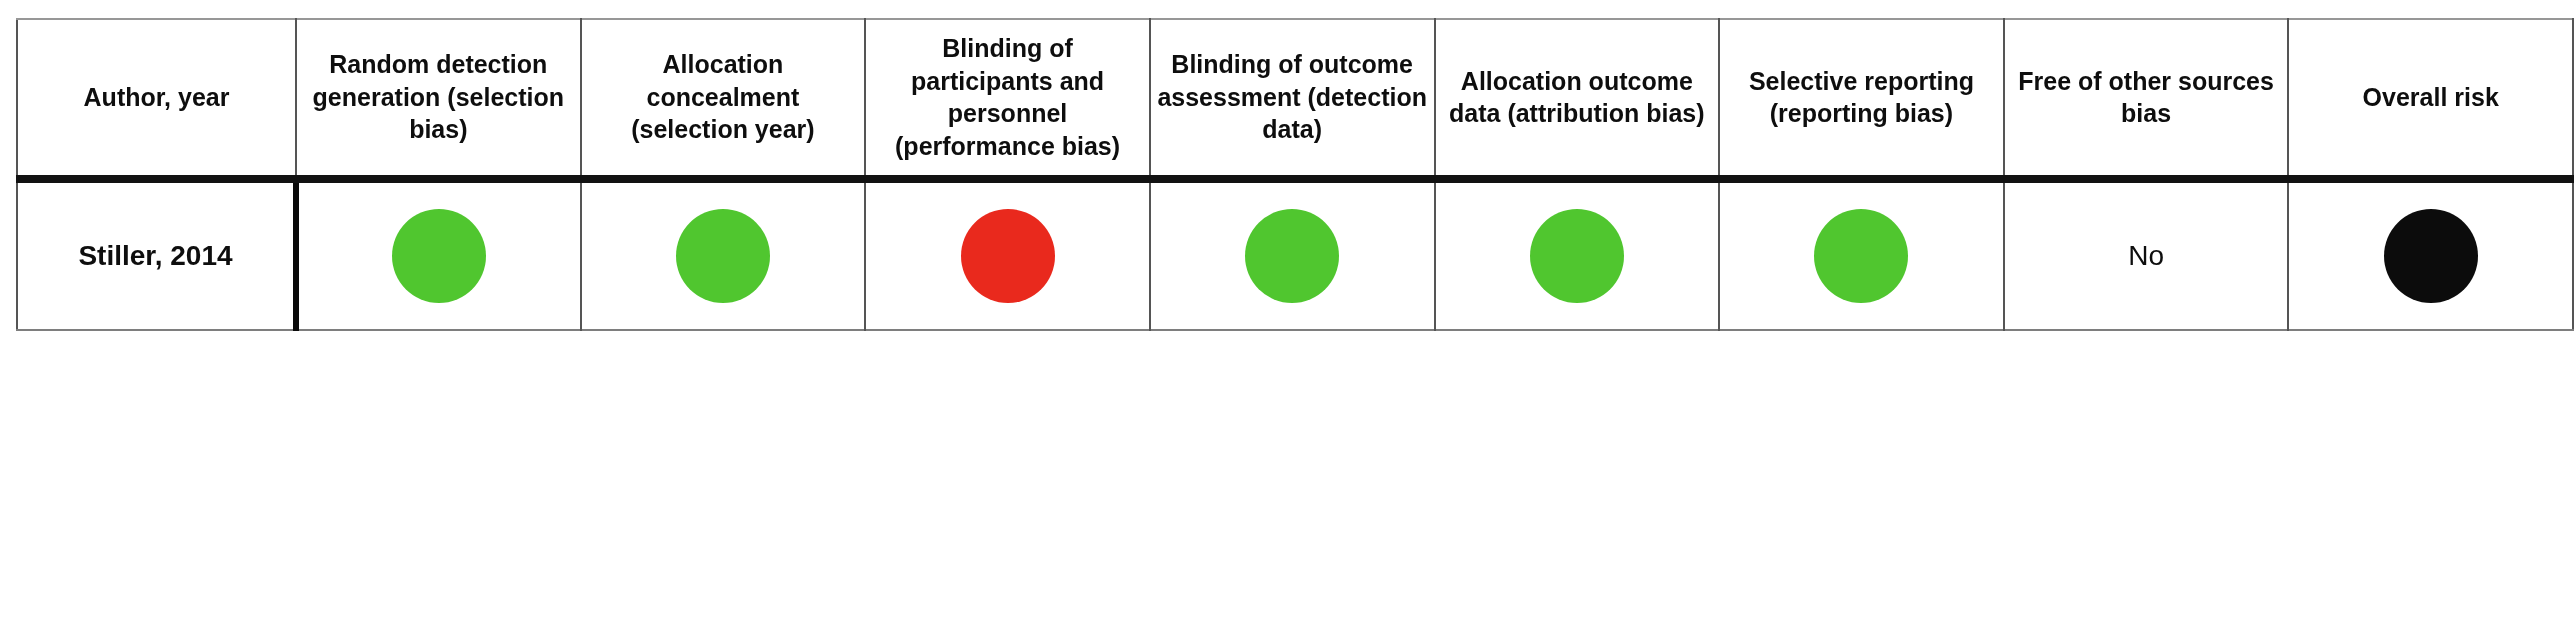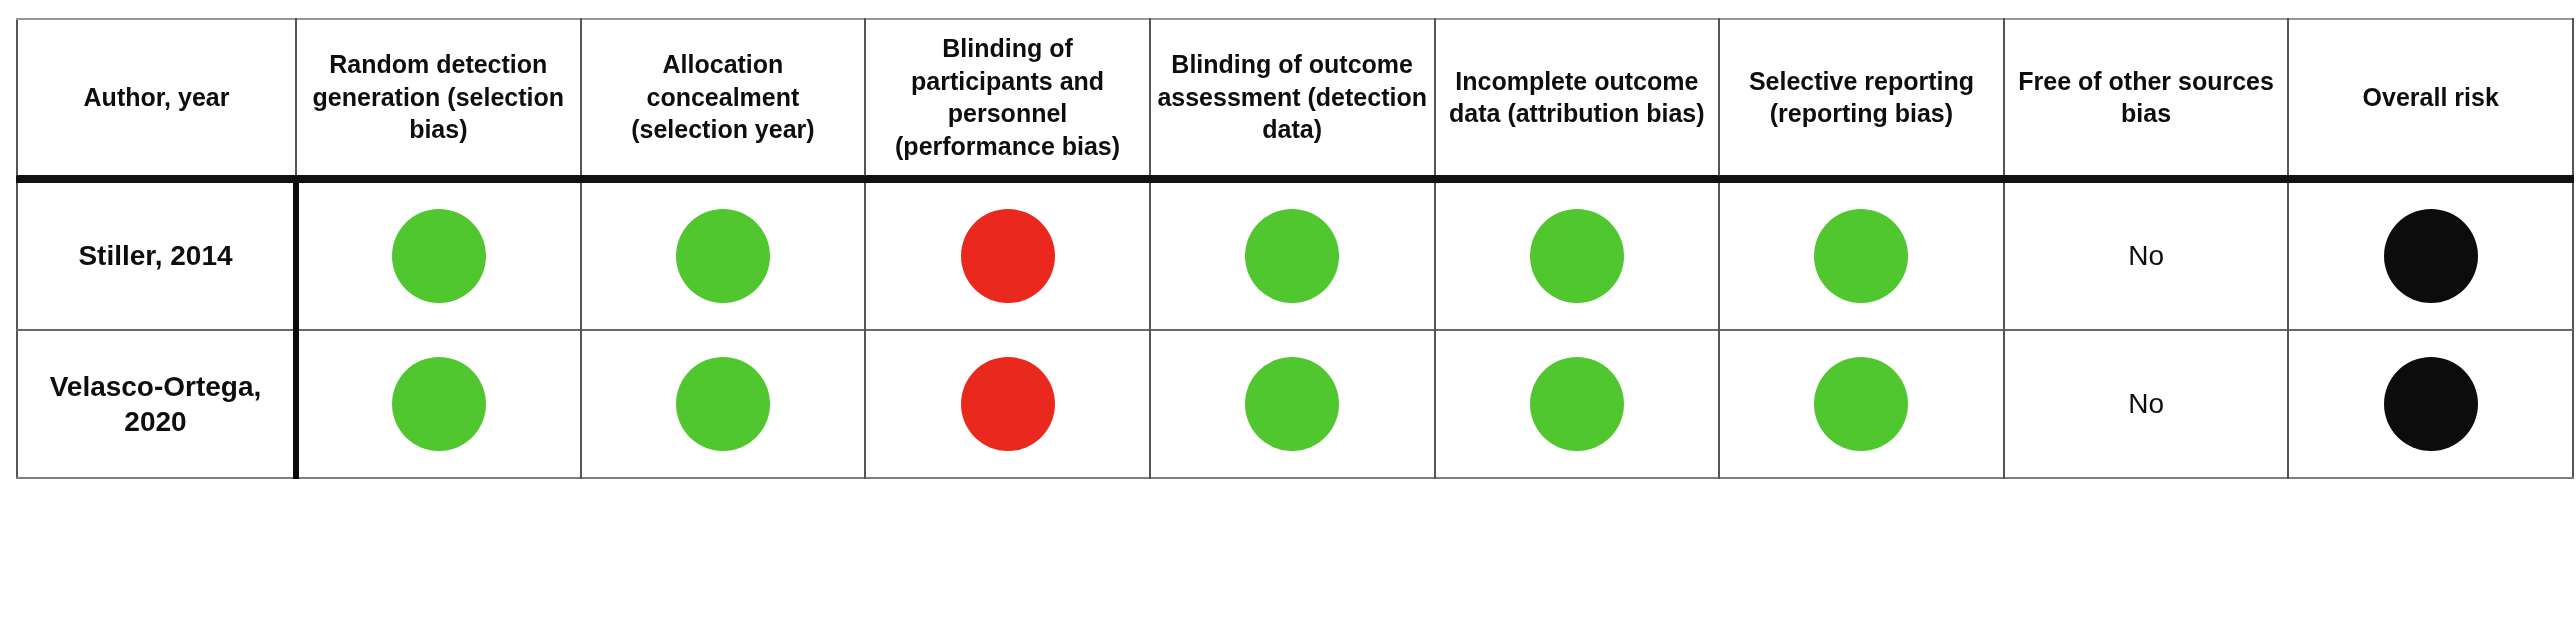--- a/index.html
+++ b/index.html
@@ -91,46 +91,35 @@
           <col>
           <col>
       </colgroup>
       <thead>
         <tr>
           <th>Author, year</th>
           <th>Random detection generation (selection bias)</th>
           <th>Allocation concealment (selection year)</th>
           <th>Blinding of participants and personnel (performance bias)</th>
           <th>Blinding of outcome assessment (detection data)</th>
-          <th>Incomplete outcome data (attribution bias)</th>
+          <th>Allocation outcome data (attribution bias)</th>
           <th>Selective reporting (reporting bias)</th>
           <th>Free of other sources bias</th>
           <th>Overall risk</th>
         </tr>
       </thead>
       <tbody>
         <tr>
           <td class="author-cell">Stiller, 2014</td>
           <td><span class="dot" data-risk="green"></span></td>
           <td><span class="dot" data-risk="green"></span></td>
           <td><span class="dot" data-risk="red"></span></td>
           <td><span class="dot" data-risk="green"></span></td>
           <td><span class="dot" data-risk="green"></span></td>
           <td><span class="dot" data-risk="green"></span></td>
           <td class="no-cell">No</td>
           <td><span class="dot" data-risk="black"></span></td>
         </tr>
-        <tr>
-          <td class="author-cell">Velasco-Ortega, 2020</td>
-          <td><span class="dot" data-risk="green"></span></td>
-          <td><span class="dot" data-risk="green"></span></td>
-          <td><span class="dot" data-risk="red"></span></td>
-          <td><span class="dot" data-risk="green"></span></td>
-          <td><span class="dot" data-risk="green"></span></td>
-          <td><span class="dot" data-risk="green"></span></td>
-          <td class="no-cell">No</td>
-          <td><span class="dot" data-risk="black"></span></td>
-        </tr>
       </tbody>
     </table>
   </div>
 </div>
 
 
 </body></html>

